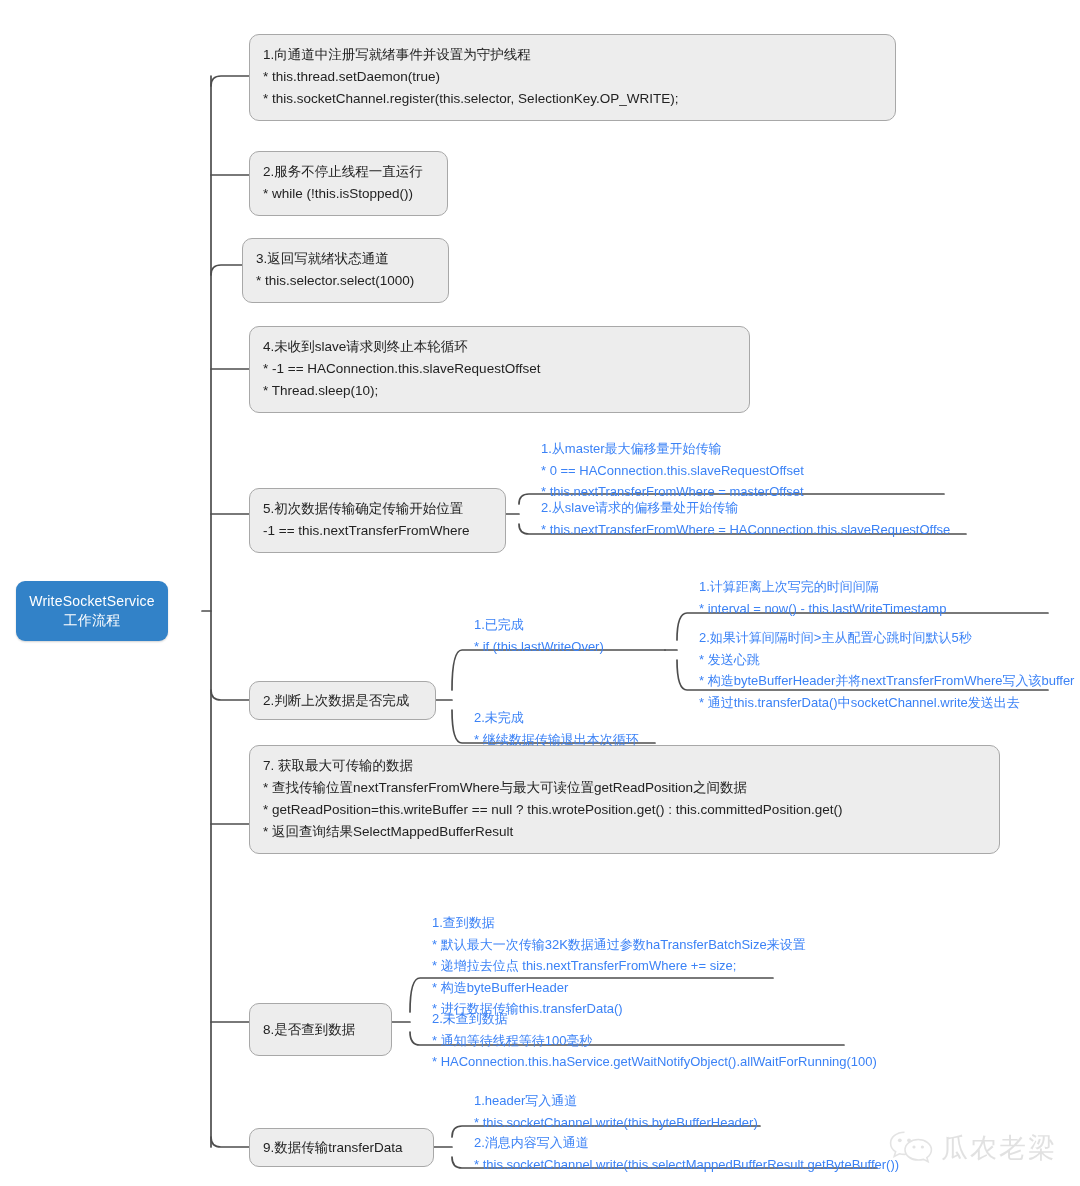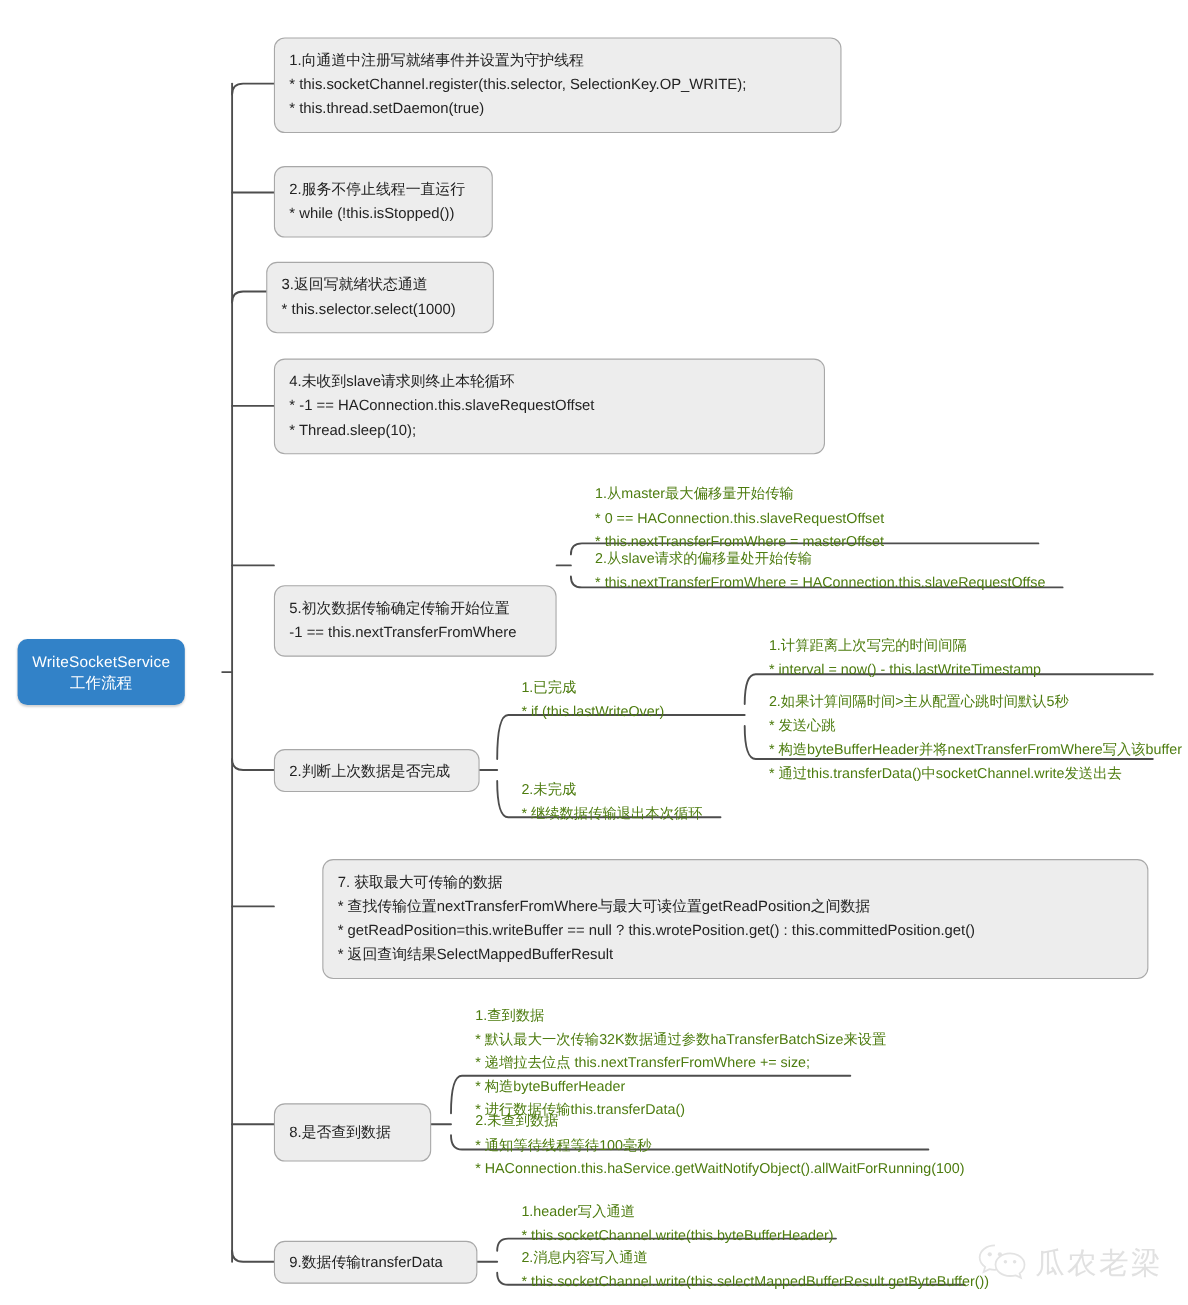--- a/index.html
+++ b/index.html
@@ -52,21 +52,21 @@
   .node.center{
     display:flex;align-items:center;
     padding-top:0;padding-bottom:0;
   }
   .node .row{display:block;}
 
   
   .sub{
     position:absolute;
     box-sizing:border-box;
-    color:#4d7c0f;
+    color:#3b82f6;
     font-size:13px;
     line-height:21.5px;
     white-space:nowrap;
     padding:4px 10px 4px 12px;
   }
   .sub .row{display:block;}
 
   
   .watermark{
     position:absolute;
@@ -134,52 +134,52 @@
       <path d="M452,1137 Q452,1126 462,1126 H760"></path>
       <path d="M452,1157 Q452,1168 462,1168 H877"></path>
     </g>
   </svg>
 
   <div class="root-node">
     <span class="l1">WriteSocketService</span>
     <span class="l2">工作流程</span>
   </div>
 
-  <div class="node" style="left:249px;top:34px;width:516px;">
+  <div class="node" style="left:249px;top:34px;width:647px;">
     <span class="row">1.向通道中注册写就绪事件并设置为守护线程</span>
+    <span class="row">* this.thread.setDaemon(true)</span>
     <span class="row">* this.socketChannel.register(this.selector, SelectionKey.OP_WRITE);</span>
-    <span class="row">* this.thread.setDaemon(true)</span>
   </div>
 
   <div class="node" style="left:249px;top:151px;width:199px;">
     <span class="row">2.服务不停止线程一直运行</span>
     <span class="row">* while (!this.isStopped())</span>
   </div>
 
   <div class="node" style="left:242px;top:238px;width:207px;">
     <span class="row">3.返回写就绪状态通道</span>
     <span class="row">* this.selector.select(1000)</span>
   </div>
 
   <div class="node" style="left:249px;top:326px;width:501px;">
     <span class="row">4.未收到slave请求则终止本轮循环</span>
     <span class="row">* -1 == HAConnection.this.slaveRequestOffset</span>
     <span class="row">* Thread.sleep(10);</span>
   </div>
 
-  <div class="node" style="left:249px;top:488px;width:257px;margin-top:44px;">
+  <div class="node" style="left:249px;top:488px;width:257px;">
     <span class="row">5.初次数据传输确定传输开始位置</span>
     <span class="row">-1 == this.nextTransferFromWhere</span>
   </div>
 
   <div class="node center" style="left:249px;top:681px;width:187px;height:39px;">
     <span class="row">2.判断上次数据是否完成</span>
   </div>
 
-  <div class="node" style="left:249px;top:781px;width:751px;margin-left:44px;">
+  <div class="node" style="left:249px;top:745px;width:751px;">
     <span class="row">7. 获取最大可传输的数据</span>
     <span class="row">* 查找传输位置nextTransferFromWhere与最大可读位置getReadPosition之间数据</span>
     <span class="row">* getReadPosition=this.writeBuffer == null ? this.wrotePosition.get() : this.committedPosition.get()</span>
     <span class="row">* 返回查询结果SelectMappedBufferResult</span>
   </div>
 
   <div class="node center" style="left:249px;top:1003px;width:143px;height:53px;">
     <span class="row">8.是否查到数据</span>
   </div>
 

